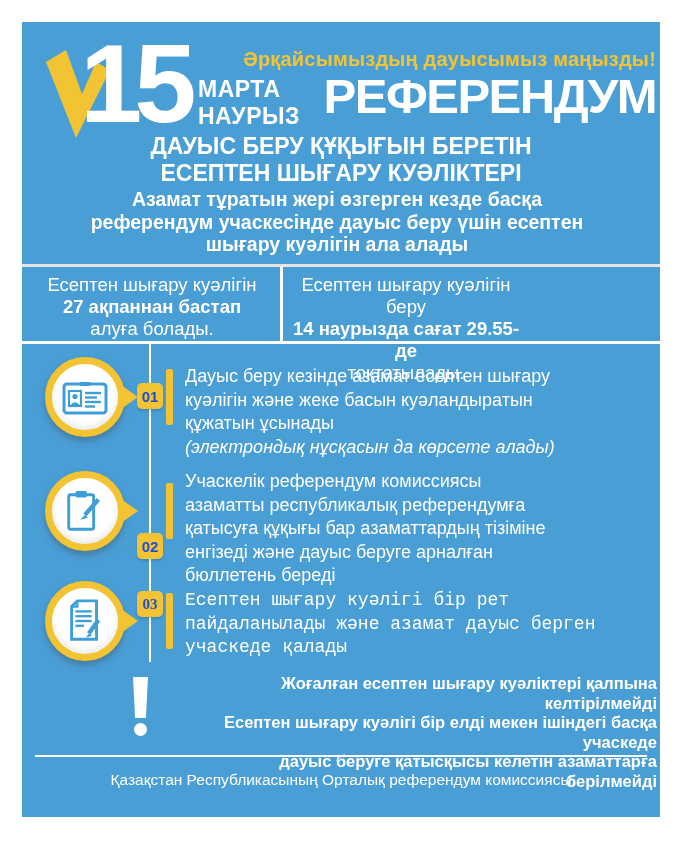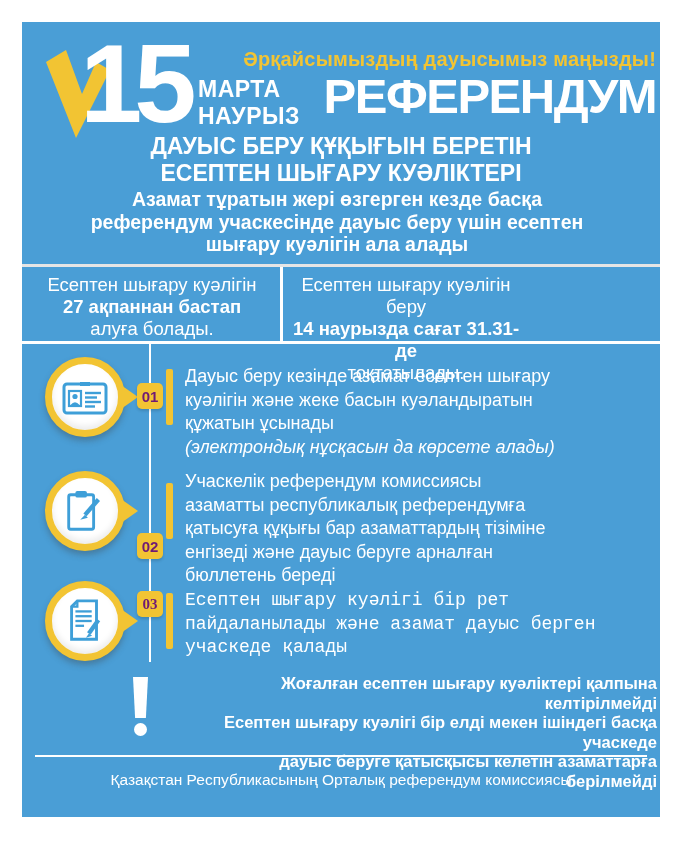--- a/index.html
+++ b/index.html
@@ -39,21 +39,21 @@
   .step-circle { position:absolute; left:23px; width:80px; height:80px; border-radius:50%;
                  background:#ffffff; border:7px solid #F2C433; display:flex; align-items:center;
                  justify-content:center; box-shadow:0 4px 6px rgba(60,60,60,0.35),
                  inset 0 -4px 6px rgba(0,0,0,0.08); }
   .c1 { top:335px; } .c2 { top:449px; } .c3 { top:559px; }
   .pointer { position:absolute; left:99px; width:0; height:0;
              border-top:12px solid transparent; border-bottom:12px solid transparent;
              border-left:17px solid #F2C433; }
   .p1 { top:363px; } .p2 { top:477px; } .p3 { top:587px; }
   .step-num { position:absolute; left:115px; width:26px; height:26px; background:#F2C433;
-              border-radius:5px; color:#701a75; font-size:15px; font-weight:700;
+              border-radius:5px; color:#1d4ed8; font-size:15px; font-weight:700;
               display:flex; align-items:center; justify-content:center;
               box-shadow:0 2px 3px rgba(0,0,0,0.15); }
   .n1 { top:361px; } .n2 { top:475px;margin-top:36px; } .n3 { top:569px;font-family:Liberation Serif, serif; }
   .step-bar { position:absolute; left:144px; width:7px; height:56px; background:#F2C433; border-radius:2px; }
   .bar1 { top:347px; } .bar2 { top:461px; } .bar3 { top:571px; }
   .step-text { position:absolute; left:163px; width:470px; font-size:18px; line-height:23.5px;
                white-space:pre-line; }
   .t1 { top:343px; } .t2 { top:448px; } .t3 { top:567px;font-family:Liberation Mono, monospace; }
   .step-note { font-style:italic; }
 
@@ -100,21 +100,21 @@
 
     <div class="band">
       <div class="band-box left">
         <span class="band-line">Есептен шығару куәлігін</span>
         <span class="band-line b">27 ақпаннан бастап</span>
         <span class="band-line">алуға болады.</span>
       </div>
       <div class="band-divider"></div>
       <div class="band-box right">
         <span class="band-line">Есептен шығару куәлігін беру</span>
-        <span class="band-line b">14 наурызда сағат 31.31-де</span>
+        <span class="band-line b">14 наурызда сағат 29.55-де</span>
         <span class="band-line">тоқтатылады.</span>
       </div>
     </div>
 
     <div class="timeline"></div>
 
     <div class="step-circle c1">
       <svg class="icon-svg" width="46" height="38" viewBox="0 0 46 36">
         <rect x="2" y="5" width="42" height="29" rx="3" fill="none" stroke="#3E9FD8" stroke-width="3"></rect>
         <rect x="18" y="3" width="10" height="4" fill="#3E9FD8"></rect>

